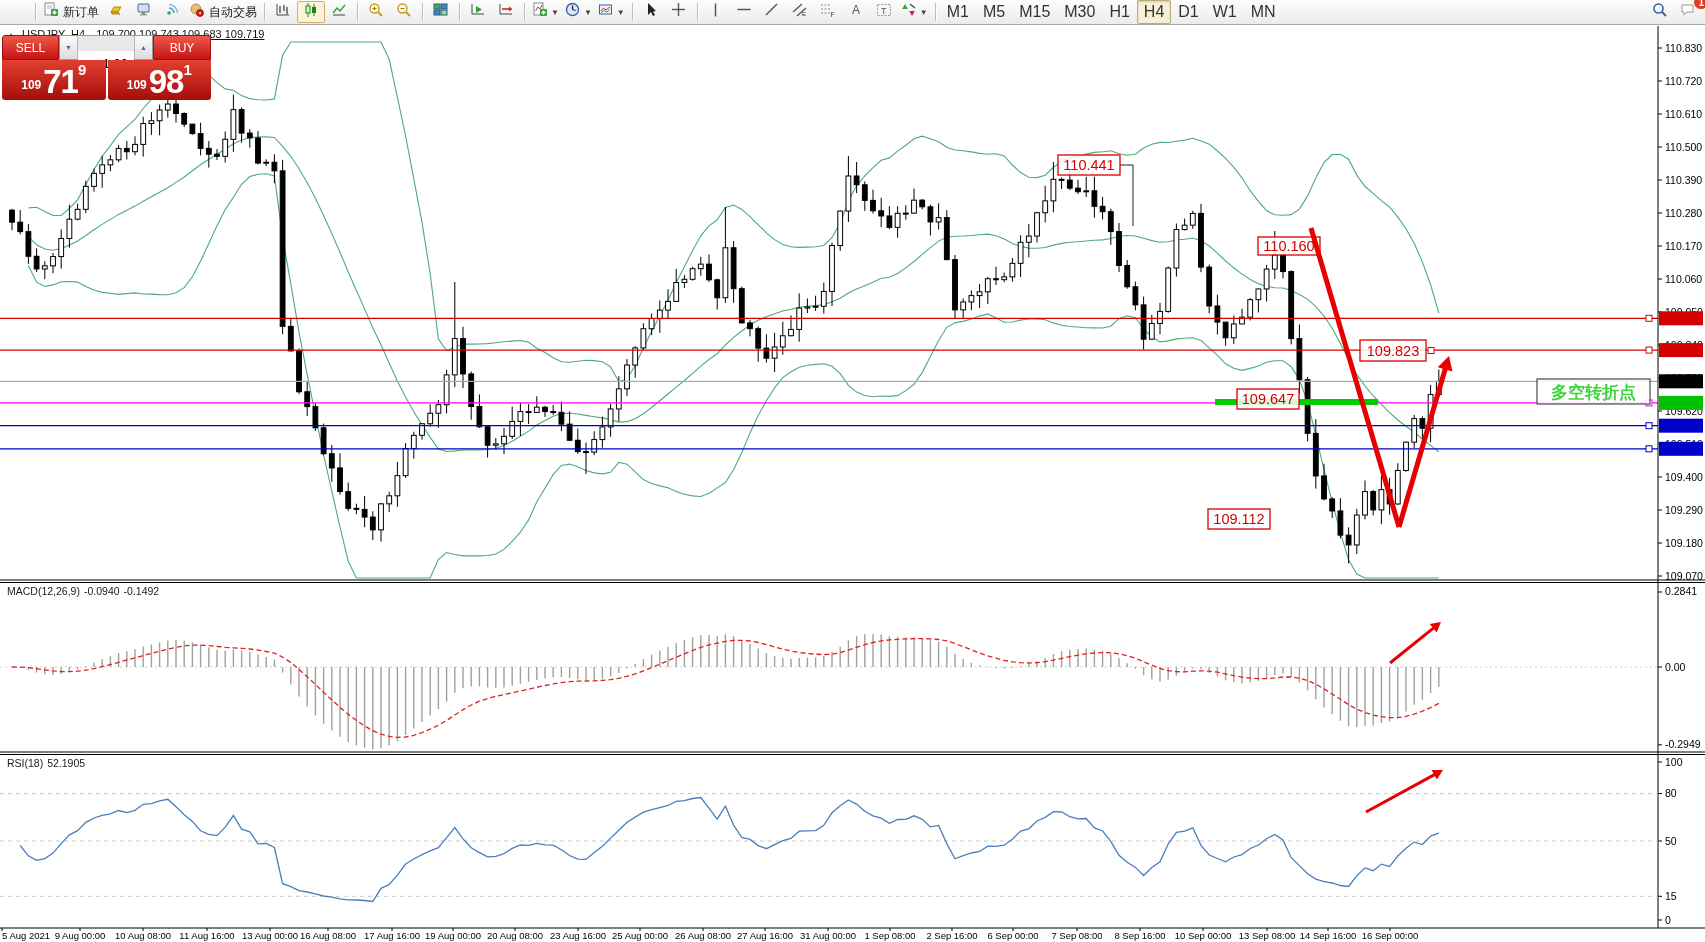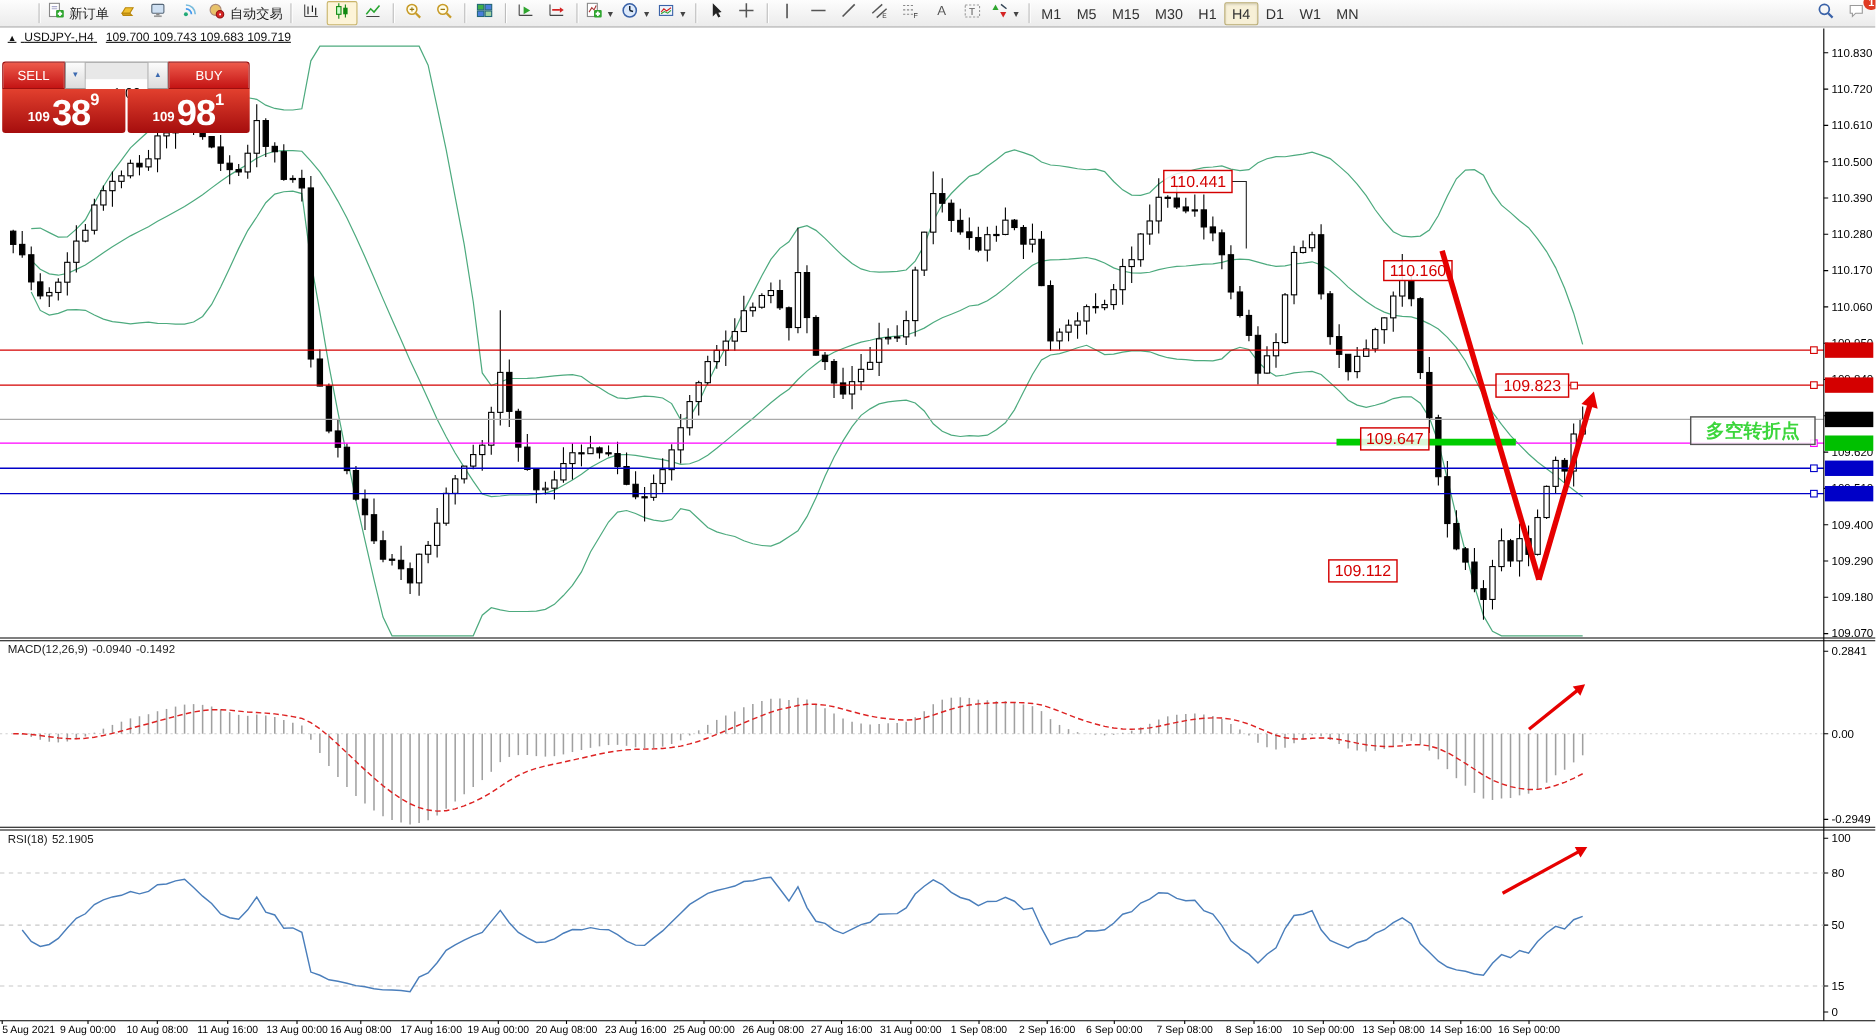--- a/index.html
+++ b/index.html
@@ -8,29 +8,29 @@
   
   #toolbar{position:absolute;left:0;top:0;width:1705px;height:25px;box-sizing:border-box;
     background:linear-gradient(#fdfdfd,#ebebeb);border-bottom:1px solid #a8a8a8;
     display:flex;align-items:center;padding:0 3px;z-index:30;justify-content:space-between;}
   .tbtn{height:20px;min-width:22px;display:flex;align-items:center;justify-content:center;
     border:1px solid transparent;border-radius:2px;padding:0 2px;cursor:default;}
   .tbtn.selected{background:#fdf4d8;border:1px solid #c9b469;}
   .tbtn .tlabel{font-size:12px;color:#1a1a1a;margin-left:4px;white-space:nowrap;}
   .tbtn .dd{font-size:8px;color:#444;margin-left:3px;}
   .tsep{width:1px;height:18px;background:#bdbdbd;box-shadow:1px 0 0 #fff;margin:0 4px;}
-  .tf{font-size:13px;color:#333;padding:2px 6px;border:1px solid transparent;border-radius:2px;}
+  .tf{font-size:16px;color:#333;padding:2px 6px;border:1px solid transparent;border-radius:2px;}
   .tf.selected{background:#f7f0d7;border:1px solid #b9ab72;box-shadow:inset 0 1px 2px rgba(0,0,0,.15);}
   #tb-right{margin-left:auto;display:flex;align-items:center;}
   .chat-badge{position:absolute;top:-6px;right:-7px;background:#e03b24;color:#fff;font-size:10px;
     font-weight:bold;border-radius:8px;padding:0 4px;line-height:13px;}
   
   #chart-title{position:absolute;left:7px;top:28px;font-size:11px;color:#111;z-index:20;text-decoration:underline;}
   #chart-title .mk{font-size:8px;margin-right:4px;}
-  #trade-panel{position:absolute;left:2px;top:56px;width:225px;z-index:25;}
+  #trade-panel{position:absolute;left:2px;top:35px;width:209px;z-index:25;}
   .tp-top{display:flex;align-items:stretch;height:25px;}
   .btn-red{background:linear-gradient(#ee5a4b,#c41414);color:#fff;font-size:12px;
     display:flex;align-items:center;justify-content:center;border:1px solid #9d0f0f;}
   .tp-sell{width:55px;border-radius:3px 0 0 0;}
   .tp-buy{flex:1;border-radius:0 3px 0 0;}
   .tp-vol{width:92px;background:#e8e8e8;border:1px solid #9a9a9a;display:flex;align-items:center;}
   .stepbtn{width:17px;height:100%;background:linear-gradient(#fcfcfc,#dcdcdc);border-right:1px solid #b5b5b5;
     display:flex;align-items:center;justify-content:center;font-size:7px;color:#3c6ab0;}
   .stepbtn.up{border-left:1px solid #b5b5b5;border-right:none;}
   .tp-vol input{flex:1;border:none;outline:none;text-align:right;font-size:13px;width:40px;
@@ -284,21 +284,21 @@
     <div class="tp-vol">
       <div class="stepbtn">▼</div>
       <input value="1.00" style="">
       <div class="stepbtn up">▲</div>
     </div>
     <div class="btn-red tp-buy">BUY</div>
   </div>
   <div class="tp-prices">
     <div class="price-block">
       <span class="pb-small">109</span>
-      <span class="pb-big">38</span>
+      <span class="pb-big">71</span>
       <span class="pb-sup">9</span>
     </div>
     <div class="price-block">
       <span class="pb-small">109</span>
       <span class="pb-big">98</span>
       <span class="pb-sup">1</span>
     </div>
   </div>
 </div>
 

